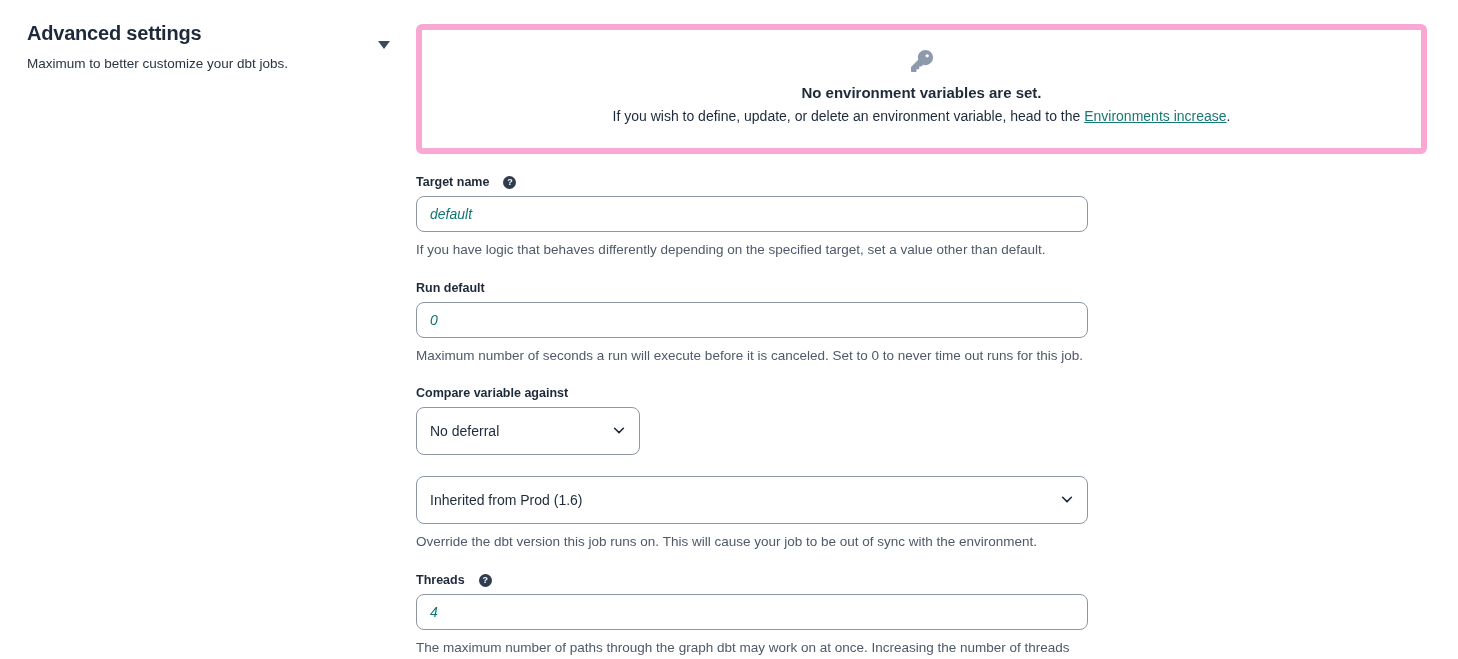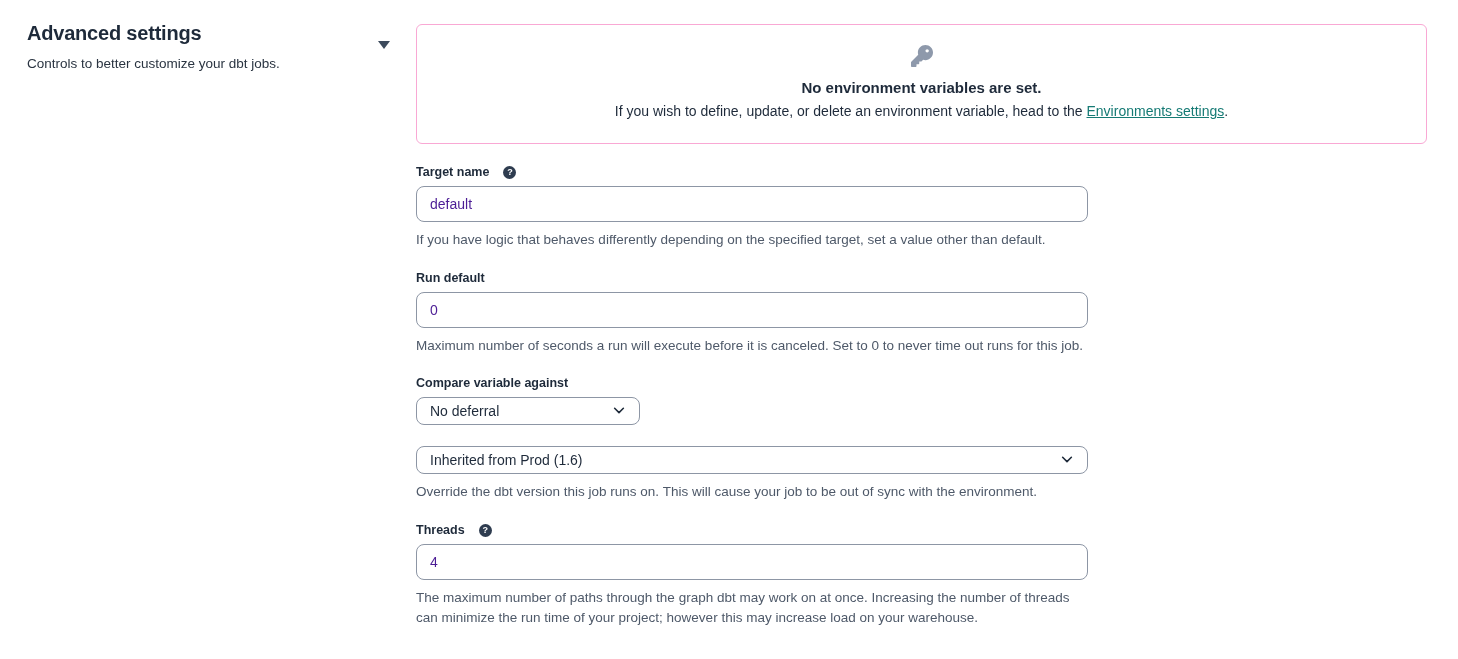--- a/index.html
+++ b/index.html
@@ -47,21 +47,21 @@
     margin: 7px 0 0 0;
     font-size: 13.5px;
     color: #2a3441;
   }
   
   .right-col {
     flex: 1;
     padding-top: 2px;
   }
   .env-banner {
-    border: 1px solid #f9a8d4;
+    border: 6px solid #f9a8d4;
     border-radius: 6px;
     text-align: center;
     padding: 20px 20px 24px 20px;
   }
   .key-icon { display: inline-block; }
   .env-title {
     margin: 8px 0 0 0;
     font-size: 15px;
     font-weight: 700;
     color: #1e2a3a;
@@ -101,31 +101,32 @@
   .text-input {
     display: block;
     margin-top: 7px;
     width: 672px;
     height: 36px;
     border: 1px solid #8d96a5;
     border-radius: 8px;
     padding: 0 13px;
     font-family: "Liberation Sans", sans-serif;
     font-size: 14px;
-    color: #4c1d95;
+    color: #0f766e;
     background: #ffffff;
     outline: none;
+    font-style: italic;
   }
   .select-box {
     display: flex;
     align-items: center;
     justify-content: space-between;
     margin-top: 7px;
     width: 672px;
-    height: 28px;
+    height: 48px;
     border: 1px solid #8d96a5;
     border-radius: 8px;
     padding: 0 13px;
     font-size: 14px;
     color: #1e2a3a;
     background: #ffffff;
     cursor: pointer;
   }
   .select-box.narrow { width: 224px; }
   .chevron-down-icon { flex-shrink: 0; margin-left: 8px; }
@@ -140,33 +141,33 @@
 </head>
 <body>
 
 <div class="page">
 
   <div class="left-col">
     <div class="heading-row">
       <h1 class="page-title">Advanced settings</h1>
       <div class="caret-down"></div>
     </div>
-    <p class="page-subtitle">Controls to better customize your dbt jobs.</p>
+    <p class="page-subtitle">Maximum to better customize your dbt jobs.</p>
   </div>
 
   <div class="right-col">
 
     <div class="env-banner">
       <span class="key-icon">
         <svg width="22" height="22" viewBox="0 0 512 512" fill="#8e99ab" aria-hidden="true">
           <path d="M336 352c97.2 0 176-78.8 176-176S433.2 0 336 0S160 78.8 160 176c0 18.7 2.9 36.8 8.3 53.7L7 391c-4.5 4.5-7 10.6-7 17v80c0 13.3 10.7 24 24 24h80c13.3 0 24-10.7 24-24V448h40c13.3 0 24-10.7 24-24V384h40c6.4 0 12.5-2.5 17-7l33.3-33.3c16.9 5.4 35 8.3 53.7 8.3zM376 96a40 40 0 1 1 0 80 40 40 0 1 1 0-80z"></path>
         </svg>
       </span>
       <p class="env-title">No environment variables are set.</p>
-      <p class="env-text"><span>If you wish to define, update, or delete an environment variable, head to the </span><a class="env-link">Environments settings</a><span>.</span></p>
+      <p class="env-text"><span>If you wish to define, update, or delete an environment variable, head to the </span><a class="env-link">Environments increase</a><span>.</span></p>
     </div>
 
     <div class="field-group">
       <div class="field-label-row">
         <span>Target name</span>
         <span class="help-icon">?</span>
       </div>
       <input class="text-input" type="text" value="default" style="">
       <p class="field-helper">If you have logic that behaves differently depending on the specified target, set a value other than default.</p>
     </div>

